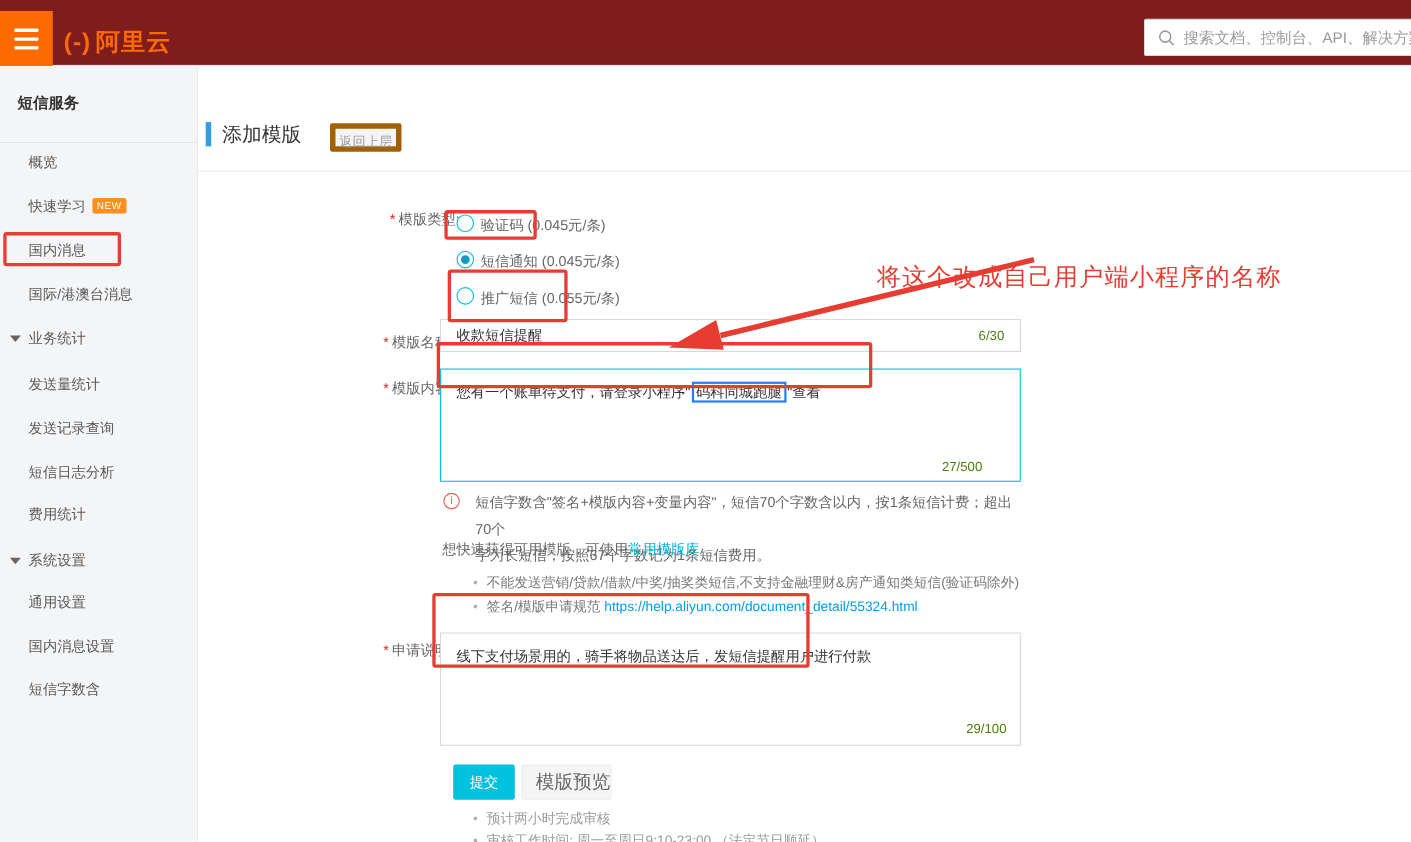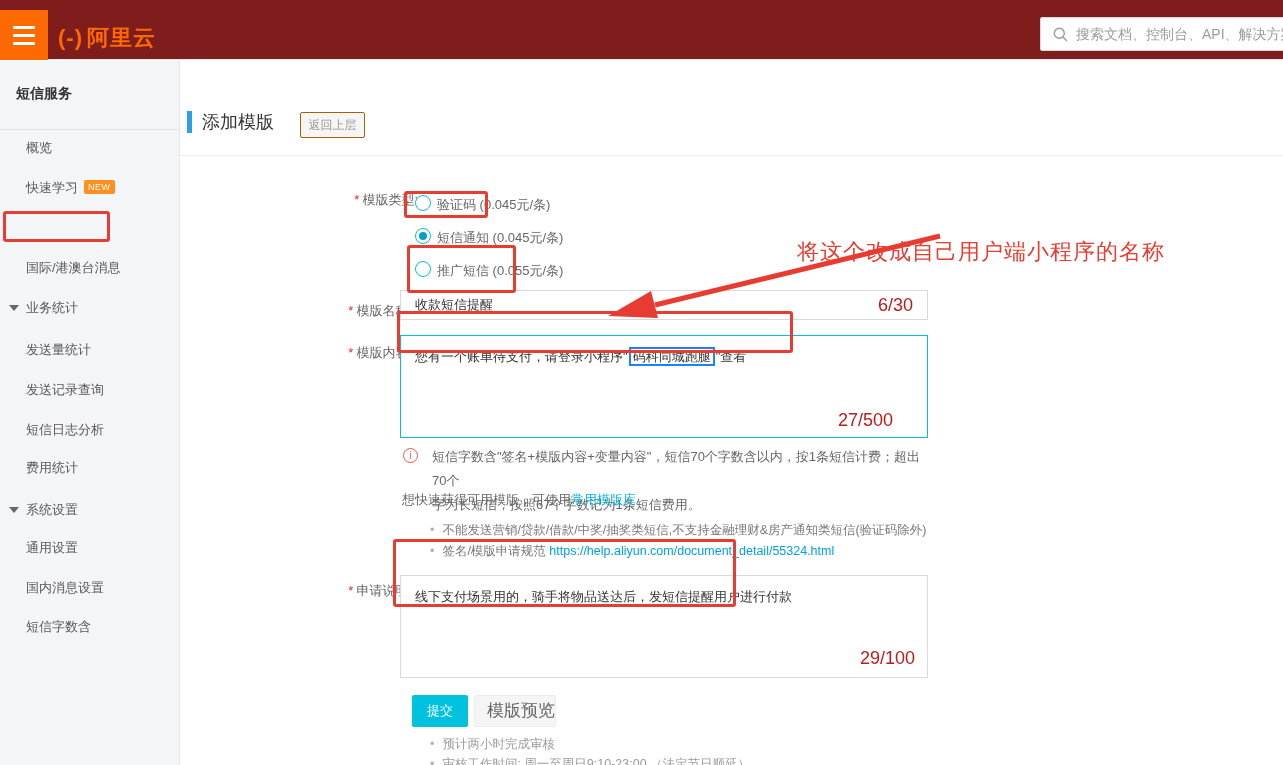--- a/index.html
+++ b/index.html
@@ -32,35 +32,35 @@
   .sb-item .lbl { position:absolute; left:26px; top:0; }
   .caret { position:absolute; left:9px; top:6px; width:0; height:0;
     border-left:5px solid transparent; border-right:5px solid transparent; border-top:6px solid #666; }
   .badge-new { display:inline-block; margin-left:6px; background:#ff8f1f; color:#fff; font-size:9px;
     padding:2px 4px; border-radius:2px; vertical-align:2px; letter-spacing:.5px; }
 
   
   .content-bg { position:absolute; left:180px; top:61px; width:1103px; height:704px; background:#fff; }
   .accent-bar { left:187px; top:86px; width:5px; height:22px; background:#2e9fe6; }
   .page-title { left:202px; top:85px; font-size:18px; color:#333; }
-  .back-btn { left:300px; top:87px; width:65px; height:26px; background:#f5f5f5; border:1px solid #a16207;
+  .back-btn { left:300px; top:87px; width:65px; height:26px; background:#f5f5f5; border:5px solid #a16207;
     border-radius:2px; color:#9b9b9b; font-size:12px; text-align:center; line-height:24px; cursor:pointer; }
   .title-divider { left:180px; top:130px; width:1103px; height:1px; background:#ececec; }
 
   .flabel { width:130px; text-align:right; font-size:13px; color:#666; white-space:nowrap; }
   .star { color:#f5222d; margin-right:3px; }
 
   .radio { left:415px; width:16px; height:16px; border:1px solid #00c1de; border-radius:50%; background:#fff; cursor:pointer; }
   .radio.checked::after { content:""; position:absolute; left:3px; top:3px; width:8px; height:8px;
     border-radius:50%; background:#0a9ec7; }
   .radio-lbl { left:437px; font-size:13px; color:#666; cursor:pointer; }
 
   .field { background:#fff; border:1px solid #d9d9d9; }
   .field .val { position:absolute; left:14px; font-size:13px; color:#333; white-space:nowrap; }
-  .counter { position:absolute; font-size:18px; color:#b91c1c; }
+  .counter { position:absolute; font-size:12px; color:#4d7c0f; }
 
   .hint-icon { left:403px; top:423px; width:15px; height:15px; border:1px solid #f0574d; border-radius:50%;
     color:#f0574d; font-size:10px; text-align:center; line-height:13px; font-style:normal; }
   .hint-icon::before { content:"i"; }
   .hint-text { left:432px; top:420px; width:500px; font-size:13px; line-height:24px; color:#666; }
   .quick-tip { left:402px; top:466px; font-size:13px; color:#666; }
   .link-cyan { color:#00b3d8; cursor:pointer; }
   .link-blue { color:#00a0e9; cursor:pointer; }
 
   .bullet { font-size:12.5px; white-space:nowrap; }
@@ -107,20 +107,23 @@
 <div class="sidebar">
   <div class="sb-title">短信服务</div>
   <div class="sb-divider"></div>
 
   <div class="sb-item" style="top:78px">
       <span class="lbl">概览</span>
     </div>
   <div class="sb-item" style="top:118px">
       <span class="lbl"><span>快速学习</span><span class="badge-new">NEW</span></span>
     </div>
+  <div class="sb-item" style="top:158px">
+      <span class="lbl">国内消息</span>
+    </div>
   <div class="sb-item" style="top:238px">
       <span class="caret"></span>
       <span class="lbl">业务统计</span>
     </div>
   <div class="sb-item" style="top:198px">
       <span class="lbl">国际/港澳台消息</span>
     </div>
   <div class="sb-item" style="top:280px">
       <span class="lbl">发送量统计</span>
     </div>

